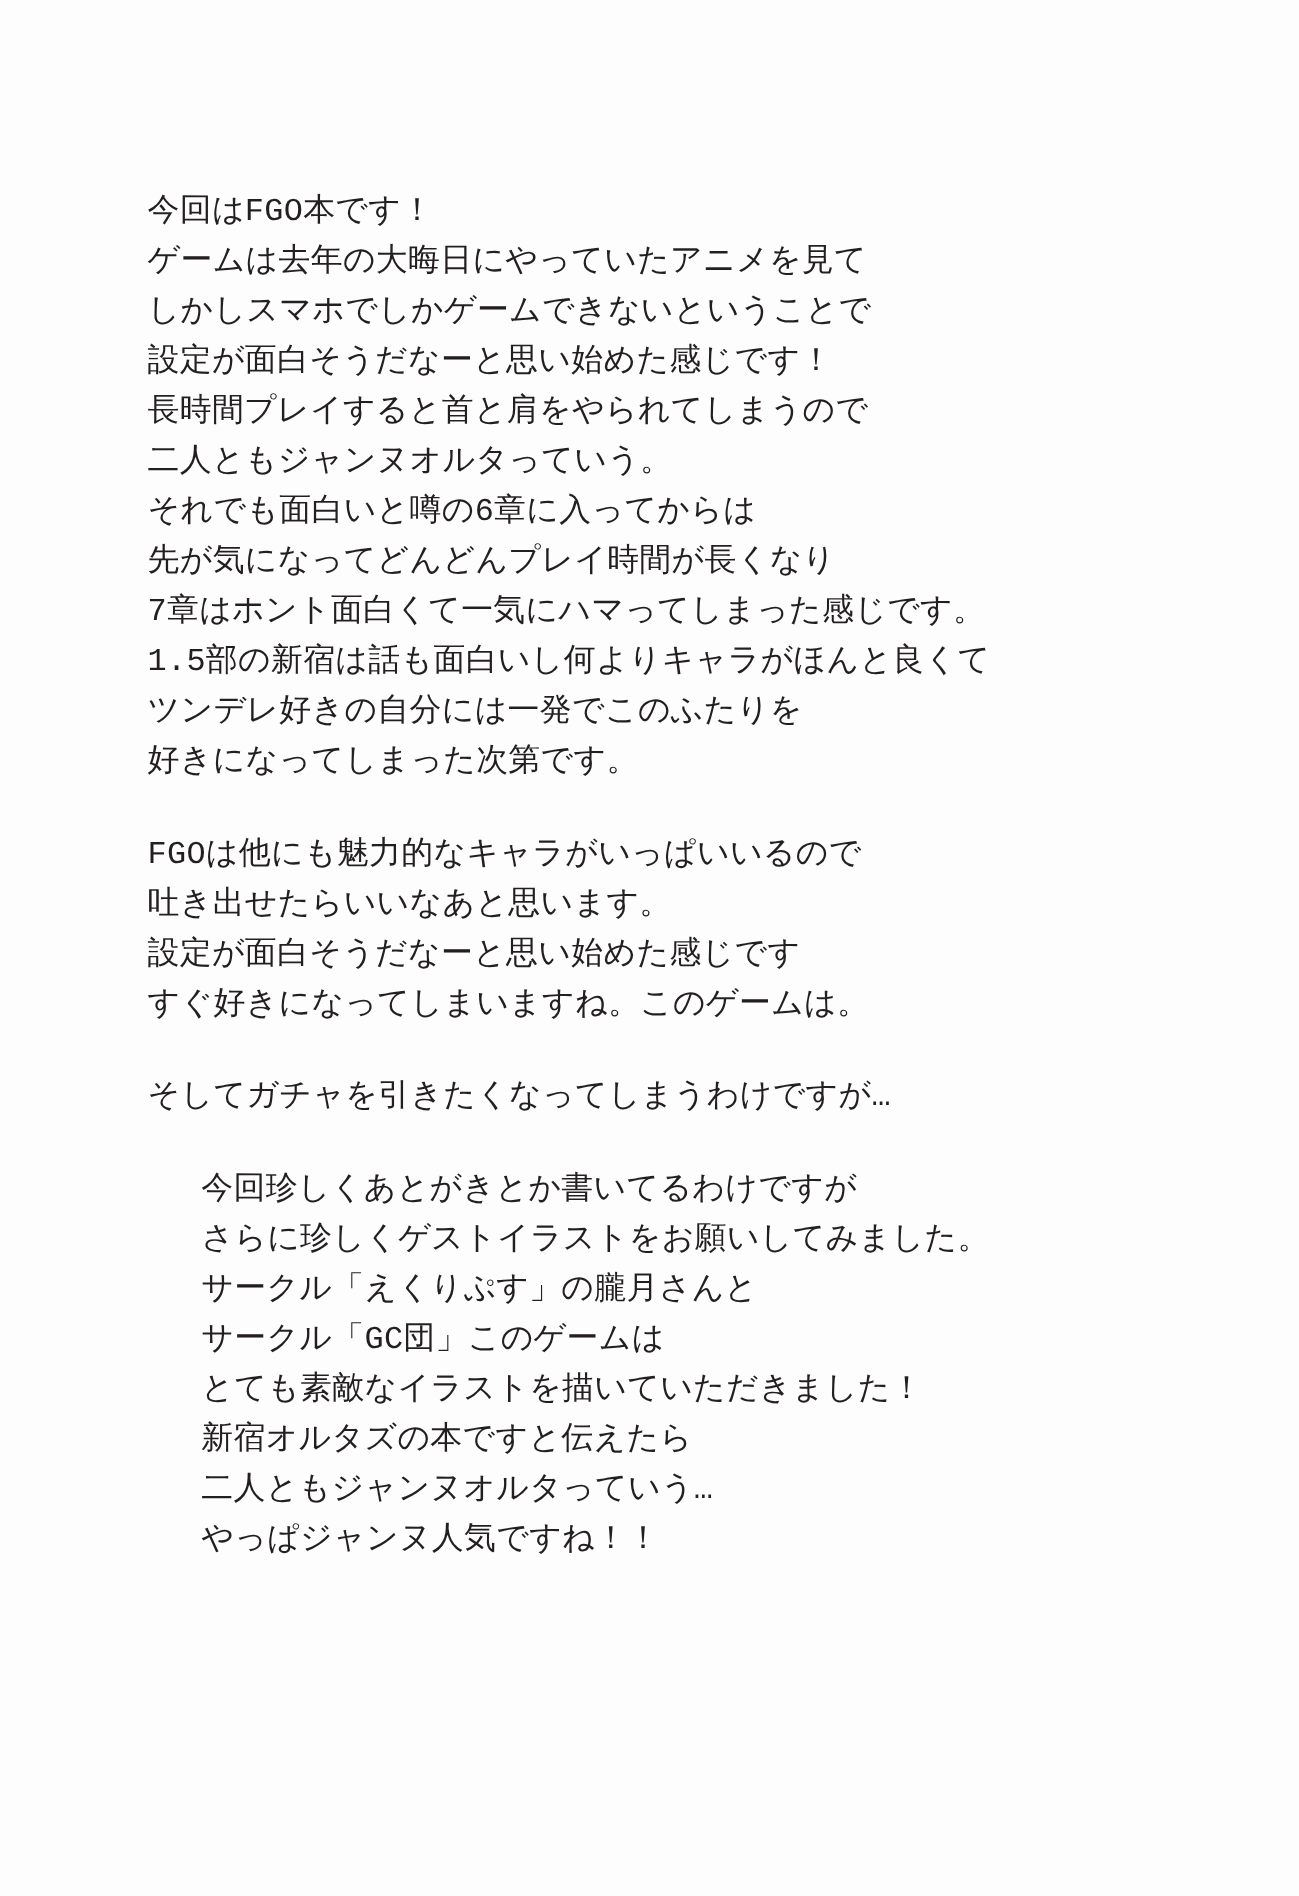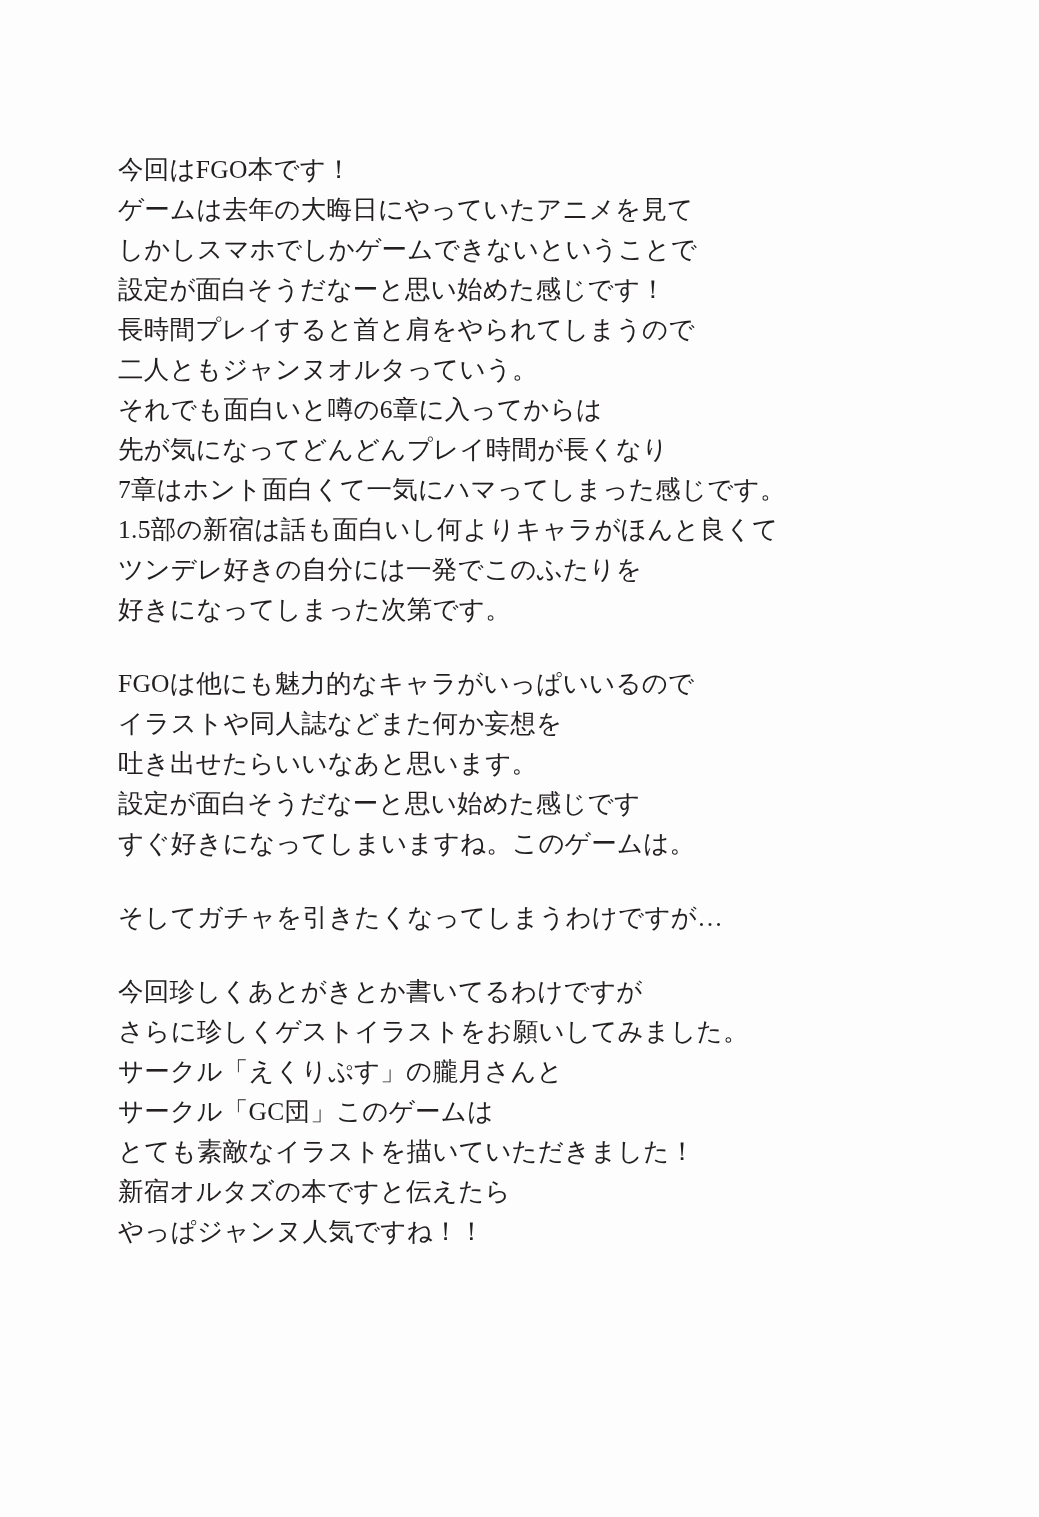--- a/index.html
+++ b/index.html
@@ -6,33 +6,34 @@
     margin: 0;
     padding: 0;
     background: #ffffff;
   }
   .page {
     position: relative;
     width: 1039px;
     height: 1517px;
     background: #fdfdfd;
     overflow: hidden;
-    font-family: Liberation Serif, serif;
+    font-family: Liberation Mono, monospace;
   }
   .afterword {
     position: absolute;
     left: 118px;
     top: 150px;
     width: 820px;
   }
   .para {
     margin: 0 0 34px 0;
   }
   .para:last-child {
     margin-bottom: 0;
+    margin-left: 43px;
   }
   .line {
     display: block;
     font-size: 25.5px;
     line-height: 40px;
     color: #231f20;
     letter-spacing: 0.01em;
     white-space: pre;
   }
 </style>
@@ -52,34 +53,34 @@
       <span class="line">それでも面白いと噂の6章に入ってからは</span>
       <span class="line">先が気になってどんどんプレイ時間が長くなり</span>
       <span class="line">7章はホント面白くて一気にハマってしまった感じです。</span>
       <span class="line">1.5部の新宿は話も面白いし何よりキャラがほんと良くて</span>
       <span class="line">ツンデレ好きの自分には一発でこのふたりを</span>
       <span class="line">好きになってしまった次第です。</span>
     </div>
 
     <div class="para">
       <span class="line">FGOは他にも魅力的なキャラがいっぱいいるので</span>
-      <span class="line">イラストや同人誌などまた何か妄想を</span>
       <span class="line">吐き出せたらいいなあと思います。</span>
       <span class="line">設定が面白そうだなーと思い始めた感じです</span>
       <span class="line">すぐ好きになってしまいますね。このゲームは。</span>
     </div>
 
     <div class="para">
       <span class="line">そしてガチャを引きたくなってしまうわけですが…</span>
     </div>
 
     <div class="para">
       <span class="line">今回珍しくあとがきとか書いてるわけですが</span>
       <span class="line">さらに珍しくゲストイラストをお願いしてみました。</span>
       <span class="line">サークル「えくりぷす」の朧月さんと</span>
       <span class="line">サークル「GC団」このゲームは</span>
       <span class="line">とても素敵なイラストを描いていただきました！</span>
       <span class="line">新宿オルタズの本ですと伝えたら</span>
+      <span class="line">二人ともジャンヌオルタっていう…</span>
       <span class="line">やっぱジャンヌ人気ですね！！</span>
     </div>
 
   </div>
 </div>
 
 </body></html>

